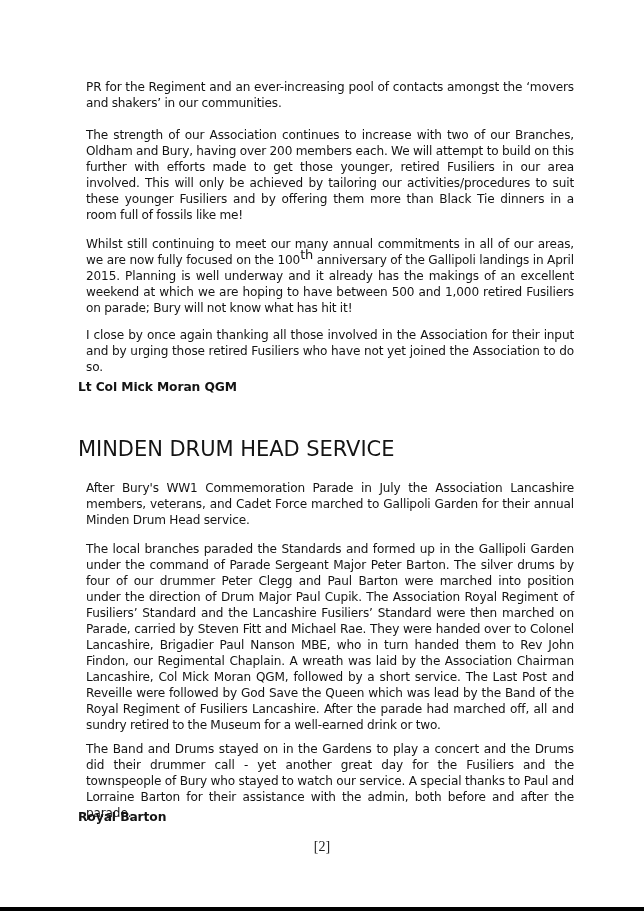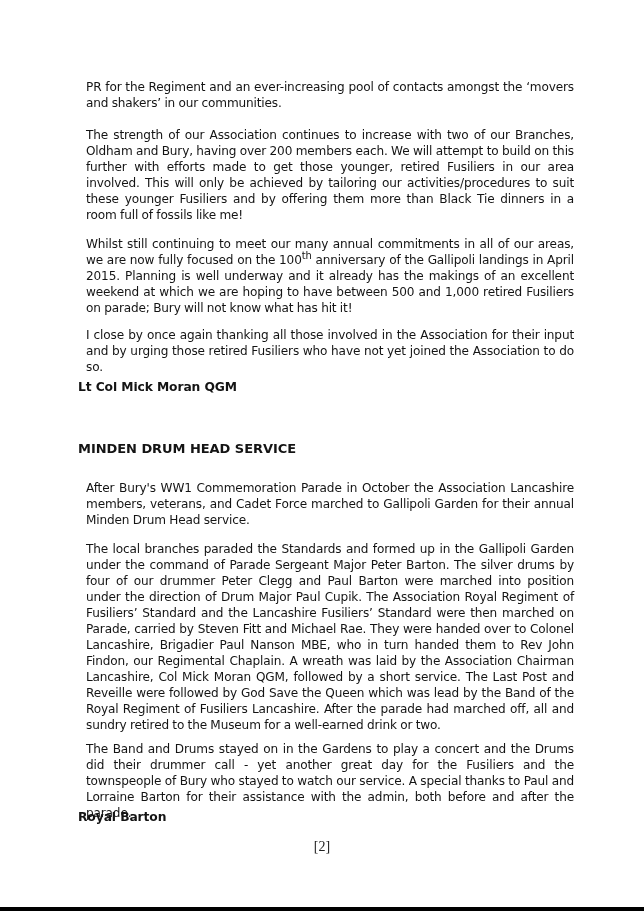--- a/index.html
+++ b/index.html
@@ -1,38 +1,38 @@
 <!DOCTYPE html>
 <html><head>
 <meta charset="utf-8">
 <style>
   html, body { margin: 0; padding: 0; background: #ffffff; }
   body { width: 644px; height: 911px; position: relative; overflow: hidden; }
   .page { position: absolute; left: 78px; top: 0; width: 488px; color: #141414;
     font-family: "DejaVu Sans", sans-serif; font-size: 12.1px; line-height: 16px; }
   .p { position: absolute; left: 0; width: 488px; margin: 8px; text-align: justify; letter-spacing: -0.15px; word-spacing: -0.3px; }
   .sig { position: absolute; left: 0; margin: 0; font-weight: bold; font-size: 12.3px; letter-spacing: -0.1px; text-align: center; }
-  .heading { position: absolute; left: 0; margin: 0; font-weight: bold; font-size: 13px; letter-spacing: -0.05px; }
-  sup { font-size: 10px; line-height: 0; vertical-align: 5px; }
+  .heading { position: absolute; left: 0; margin: 0; font-weight: normal; font-size: 21px; letter-spacing: -0.05px; }
+  sup { font-size: 13px; line-height: 0; vertical-align: 5px; }
   .pagenum { position: absolute; left: 0; top: 839px; width: 644px; text-align: center;
     font-family: "Liberation Serif", serif; font-size: 14px; color: #222; }
   .bottom-bar { position: absolute; left: 0; top: 907px; width: 644px; height: 4px; background: #000; }
 </style>
 </head>
 <body>
 
 <div class="page">
   <p class="p" style="top:71px">PR for the Regiment and an ever-increasing pool of contacts amongst the ‘movers and shakers’ in our communities.</p>
   <p class="p" style="top:119px">The strength of our Association continues to increase with two of our Branches, Oldham and Bury, having over 200 members each.  We will attempt to build on this further with efforts made to get those younger, retired Fusiliers in our area involved.  This will only be achieved by tailoring our activities/procedures to suit these younger Fusiliers and by offering them more than Black Tie dinners in a room full of fossils like me!</p>
   <p class="p" style="top:228px"><span>Whilst still continuing to meet our many annual commitments in all of our areas, we are now fully focused on the 100</span><sup>th</sup><span> anniversary of the Gallipoli landings in April 2015.  Planning is well underway and it already has the makings of an excellent weekend at which we are hoping to have between 500 and 1,000 retired Fusiliers on parade; Bury will not know what has hit it!</span></p>
   <p class="p" style="top:319px">I close by once again thanking all those involved in the Association for their input and by urging those retired Fusiliers who have not yet joined the Association to do so.</p>
   <p class="sig" style="top:379px">Lt Col Mick Moran QGM</p>
 
   <h2 class="heading" style="top:441px">MINDEN DRUM HEAD SERVICE</h2>
 
-  <p class="p" style="top:472px">After Bury's WW1 Commemoration Parade in October the Association Lancashire members, veterans, and Cadet Force marched to Gallipoli Garden for their annual Minden Drum Head service.</p>
+  <p class="p" style="top:472px">After Bury's WW1 Commemoration Parade in July the Association Lancashire members, veterans, and Cadet Force marched to Gallipoli Garden for their annual Minden Drum Head service.</p>
   <p class="p" style="top:533px">The local branches paraded the Standards and formed up in the Gallipoli Garden under the command of Parade Sergeant Major Peter Barton.  The silver drums by four of our drummer Peter Clegg and Paul Barton were marched into position under the direction of Drum Major Paul Cupik.  The Association Royal Regiment of Fusiliers’ Standard and the Lancashire Fusiliers’ Standard were then marched on Parade, carried by Steven Fitt and Michael Rae.  They were handed over to Colonel Lancashire, Brigadier Paul Nanson MBE, who in turn handed them to Rev John Findon, our Regimental Chaplain.  A wreath was laid by the Association Chairman Lancashire, Col Mick Moran QGM, followed by a short service.  The Last Post and Reveille were followed by God Save the Queen which was lead by the Band of the Royal Regiment of Fusiliers Lancashire.  After the parade had marched off, all and sundry retired to the Museum for a well-earned drink or two.</p>
   <p class="p" style="top:733px">The Band and Drums stayed on in the Gardens to play a concert and the Drums did their drummer call - yet another great day for the Fusiliers and the townspeople of Bury who stayed to watch our service.  A special thanks to Paul and Lorraine Barton for their assistance with the admin, both before and after the parade.</p>
   <p class="sig" style="top:809px">Royal Barton</p>
 </div>
 
 <div class="pagenum">[2]</div>
 <div class="bottom-bar"></div>
 
 </body></html>

